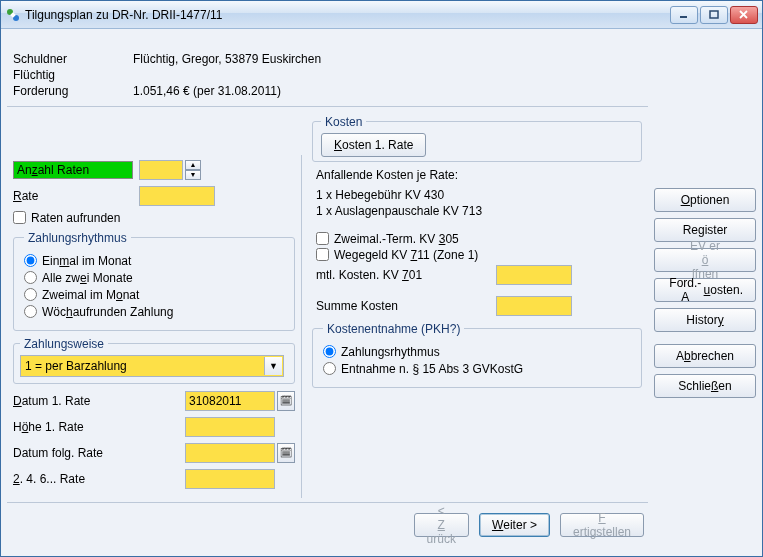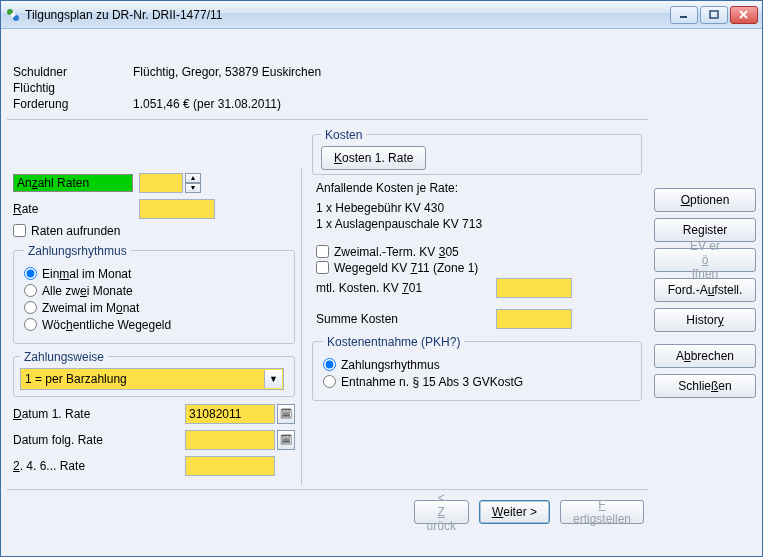--- a/index.html
+++ b/index.html
@@ -279,39 +279,45 @@
               <div class="radio-row">
                   <input type="radio" name="rhy" style="">
                   <span><span>Alle zw</span><span class="underline">e</span><span>i Monate</span></span>
                 </div>
               <div class="radio-row">
                   <input type="radio" name="rhy" style="">
                   <span><span>Zweimal im M</span><span class="underline">o</span><span>nat</span></span>
                 </div>
               <div class="radio-row">
                   <input type="radio" name="rhy" style="">
-                  <span><span>Wöc</span><span class="underline">h</span><span>entliche Wegegeld</span></span>
+                  <span><span>Wöc</span><span class="underline">h</span><span>aufrunden Zahlung</span></span>
                 </div>
             </fieldset>
 
             <fieldset class="group" style="padding:4px 6px 6px 6px">
               <legend>Zahlungsweise</legend>
               <div class="select">
                 <span>1 = per Barzahlung</span>
                 <div class="dd">▼</div>
               </div>
             </fieldset>
 
             <div class="row">
               <span class="lbl wide"><span class="underline">D</span><span>atum 1. Rate</span></span>
               <div style="flex:1"></div>
               <input type="text" class="med" value="31082011" style="">
               <div class="date-btn">
                 <span>🗓</span>
               </div>
+            </div>
+            <div class="row">
+              <span class="lbl wide"><span>H</span><span class="underline">ö</span><span>he 1. Rate</span></span>
+              <div style="flex:1"></div>
+              <input type="text" class="med" value="" style="">
+              <div style="width:20px"></div>
             </div>
             <div class="row">
               <span class="lbl wide">Datum folg. Rate</span>
               <div style="flex:1"></div>
               <input type="text" class="med" value="" style="">
               <div class="date-btn">
                 <span>🗓</span>
               </div>
             </div>
             <div class="row">
@@ -394,21 +400,21 @@
             <span>ister</span>
           </button>
         <button class="btn disabled" disabled="">
             <span>EV er</span>
             <span class="underline">ö</span>
             <span>ffnen</span>
           </button>
         <button class="btn">
             <span>Ford.-A</span>
             <span class="underline">u</span>
-            <span>fstell.</span>
+            <span>osten.</span>
           </button>
         <button class="btn">
             <span>Histor</span>
             <span class="underline">y</span>
           </button>
         <div class="spacer"></div>
         <button class="btn">
             <span>A</span>
             <span class="underline">b</span>
             <span>brechen</span>

